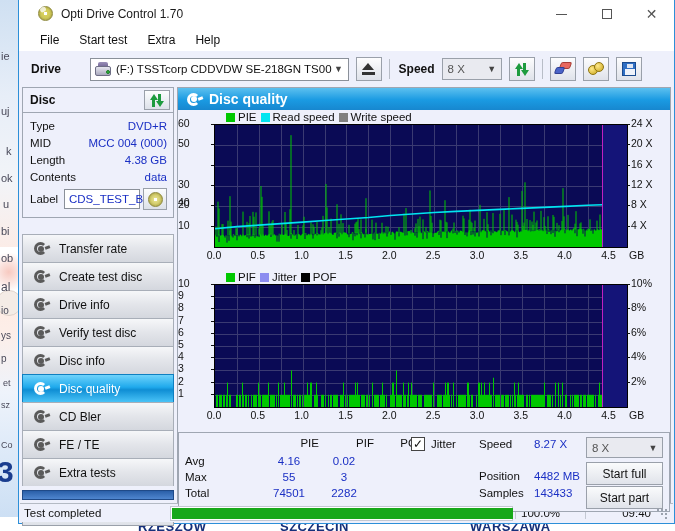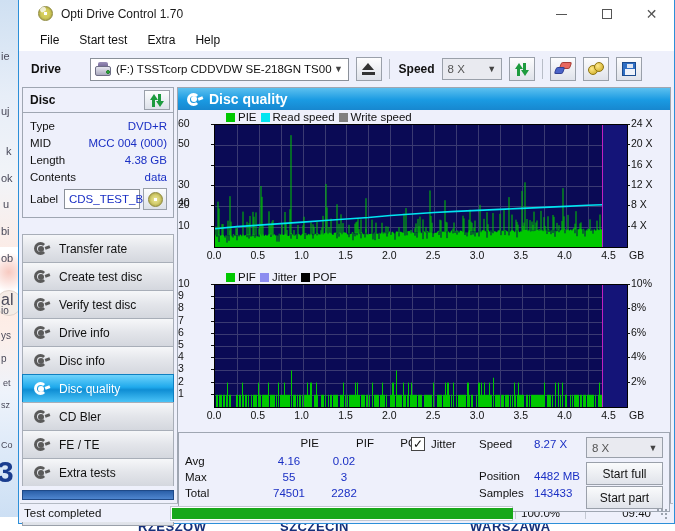--- a/index.html
+++ b/index.html
@@ -22,21 +22,21 @@
                 #ffe9e0 52%, #fdeee8 62%, #eef3fb 74%, #dce9f8 86%, #c9ddf3 100%);
   }
   .bg-snip { position:absolute; font-family:"Liberation Sans",sans-serif; color:#4a4a5a; }
   #bg-word-ie   { left:1px;  top:50px;  font-size:11px; }
   #bg-word-uj   { left:1px;  top:105px; font-size:11px; }
   #bg-word-k    { left:6px;  top:145px; font-size:11px; }
   #bg-word-ok   { left:1px;  top:172px; font-size:11px; }
   #bg-word-u    { left:3px;  top:198px; font-size:11px; }
   #bg-word-bi   { left:1px;  top:225px; font-size:11px; }
   #bg-word-ob   { left:1px;  top:252px; font-size:11px; }
-  #bg-word-al   { left:1px;  top:291px; font-size:16px; }
+  #bg-word-al   { left:1px;  top:280px; font-size:12px; }
   #bg-word-io   { left:1px;  top:305px; font-size:10px; }
   #bg-word-ys   { left:1px;  top:330px; font-size:10px; }
   #bg-word-p    { left:1px;  top:353px; font-size:10px; }
   #bg-word-et   { left:3px;  top:378px; font-size:9px; }
   #bg-word-sz   { left:1px;  top:400px; font-size:9px; }
   #bg-word-co   { left:1px;  top:440px; font-size:9px; }
   #bg-red-blob {
     position:absolute; left:0; top:247px; width:22px; height:50px;
     background: radial-gradient(circle at 40% 50%, #f7c9c0 0%, #fff 70%);
   }
@@ -482,29 +482,29 @@
               <i class="tick"></i>
             </span>
           <span>Create test disc</span>
         </div>
         <div class="nav-btn">
           <span class="gear-ico">
               <i class="ring"></i>
               <i class="hub"></i>
               <i class="tick"></i>
             </span>
-          <span>Verify test disc</span>
+          <span>Drive info</span>
         </div>
         <div class="nav-btn">
           <span class="gear-ico">
               <i class="ring"></i>
               <i class="hub"></i>
               <i class="tick"></i>
             </span>
-          <span>Drive info</span>
+          <span>Verify test disc</span>
         </div>
         <div class="nav-btn">
           <span class="gear-ico">
               <i class="ring"></i>
               <i class="hub"></i>
               <i class="tick"></i>
             </span>
           <span>Disc info</span>
         </div>
         <div class="nav-btn active">

